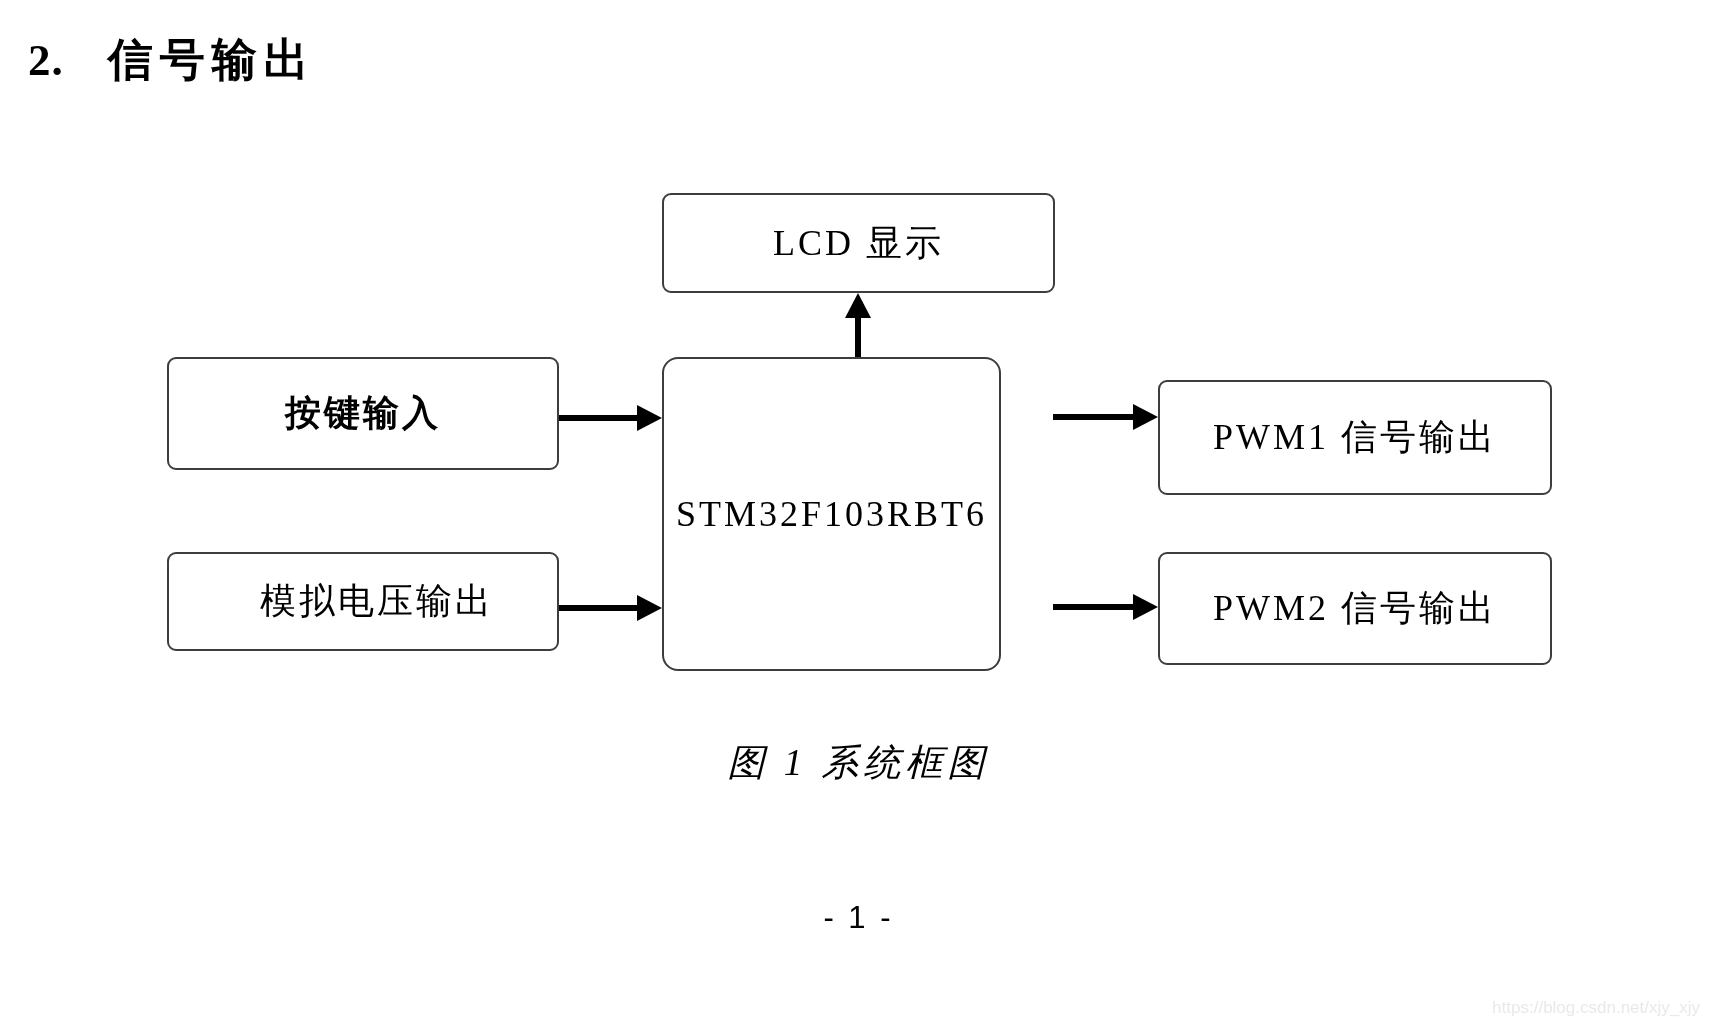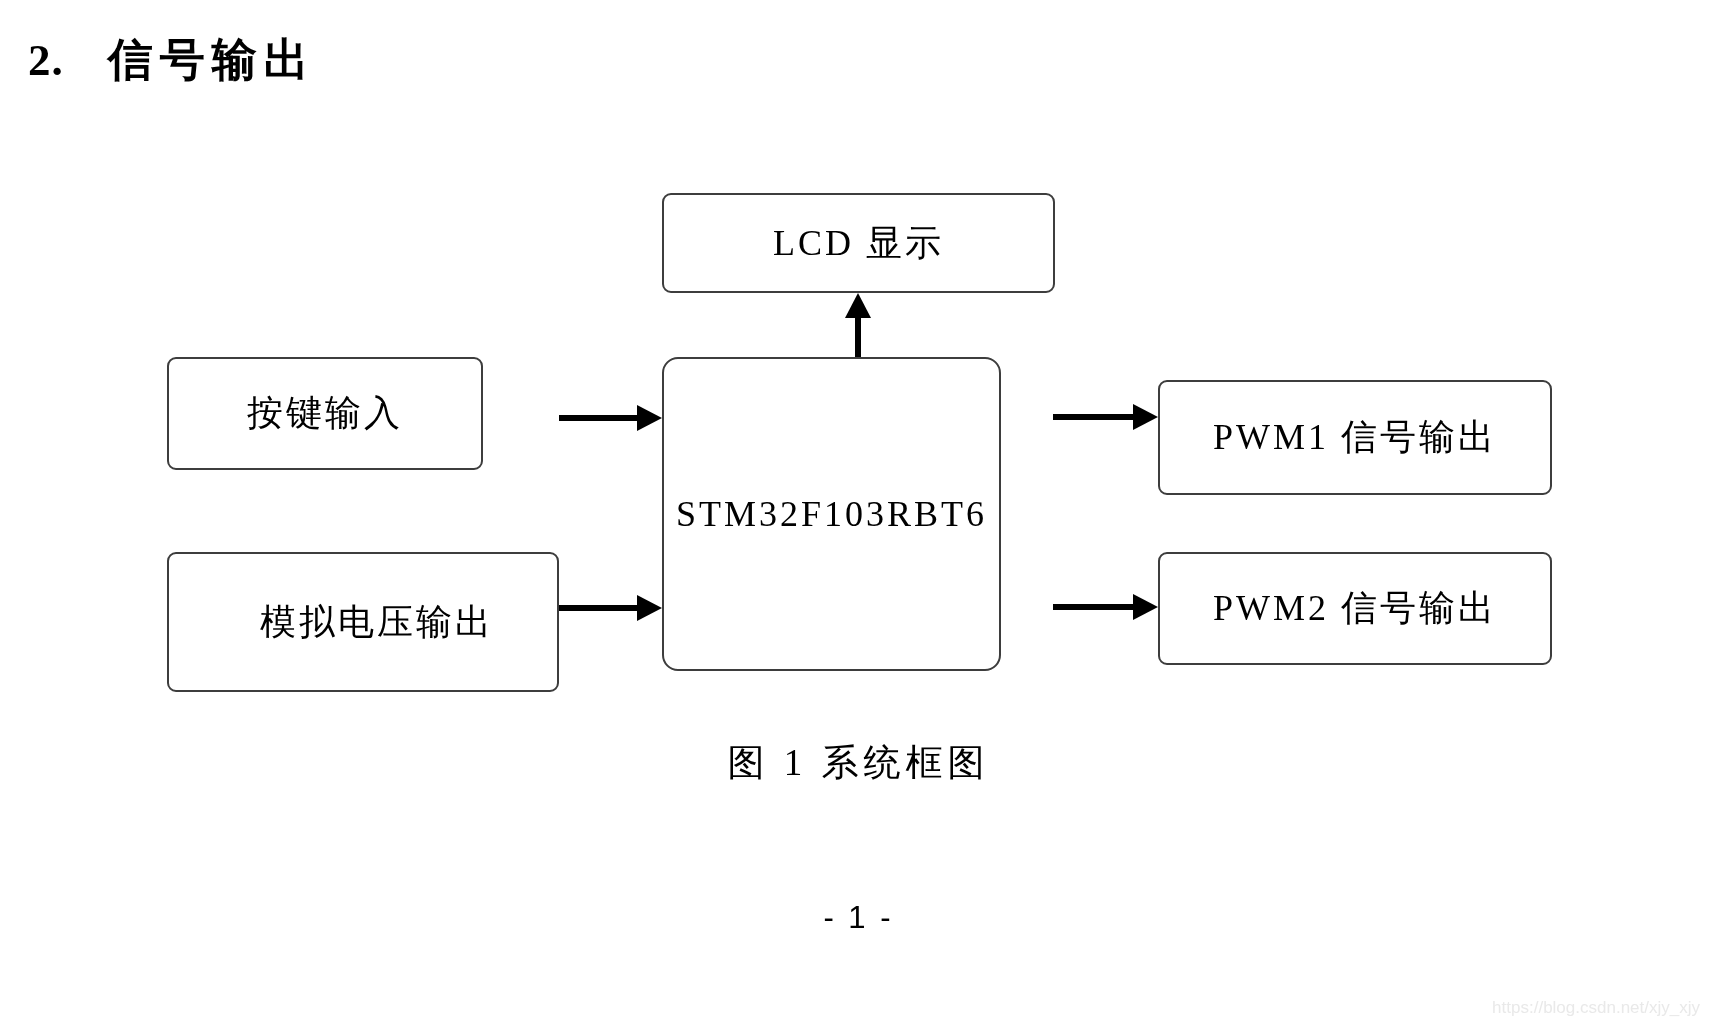--- a/index.html
+++ b/index.html
@@ -43,22 +43,22 @@
     background: var(--color-page-bg);
     display: flex;
     align-items: center;
     justify-content: center;
     font-size: 36px;
     letter-spacing: 3px;
     white-space: nowrap;
   }
   .node-lcd    { left: 662px; top: 193px; width: 393px; height: 100px; }
   .node-mcu    { left: 662px; top: 357px; width: 339px; height: 314px; border-radius: 16px; }
-  .node-key    { left: 167px; top: 357px; width: 316px; height: 113px; }
-  .node-analog { left: 167px; top: 552px; width: 392px; height: 140px; padding-left: 28px; }
+  .node-key    { left: 167px; top: 357px; width: 392px; height: 113px; font-weight: bold; }
+  .node-analog { left: 167px; top: 552px; width: 392px; height: 99px; padding-left: 28px; }
   .node-pwm1   { left: 1158px; top: 360px; width: 394px; height: 115px; margin-top: 20px; }
   .node-pwm2   { left: 1158px; top: 552px; width: 394px; height: 113px; }
 
   
   .h-arrow {
     position: absolute;
     height: 26px;
     display: flex;
     align-items: center;
   }
@@ -98,20 +98,21 @@
     flex: 1;
   }
 
   
   .caption {
     position: absolute;
     left: 662px; top: 738px;
     width: 393px;
     text-align: center;
     font-size: 37px;
+    font-style: italic;
     letter-spacing: 5px;
     white-space: nowrap;
   }
   .page-number {
     position: absolute;
     left: 662px; top: 900px;
     width: 393px;
     text-align: center;
     font-family: "Liberation Sans", sans-serif;
     font-size: 31px;

